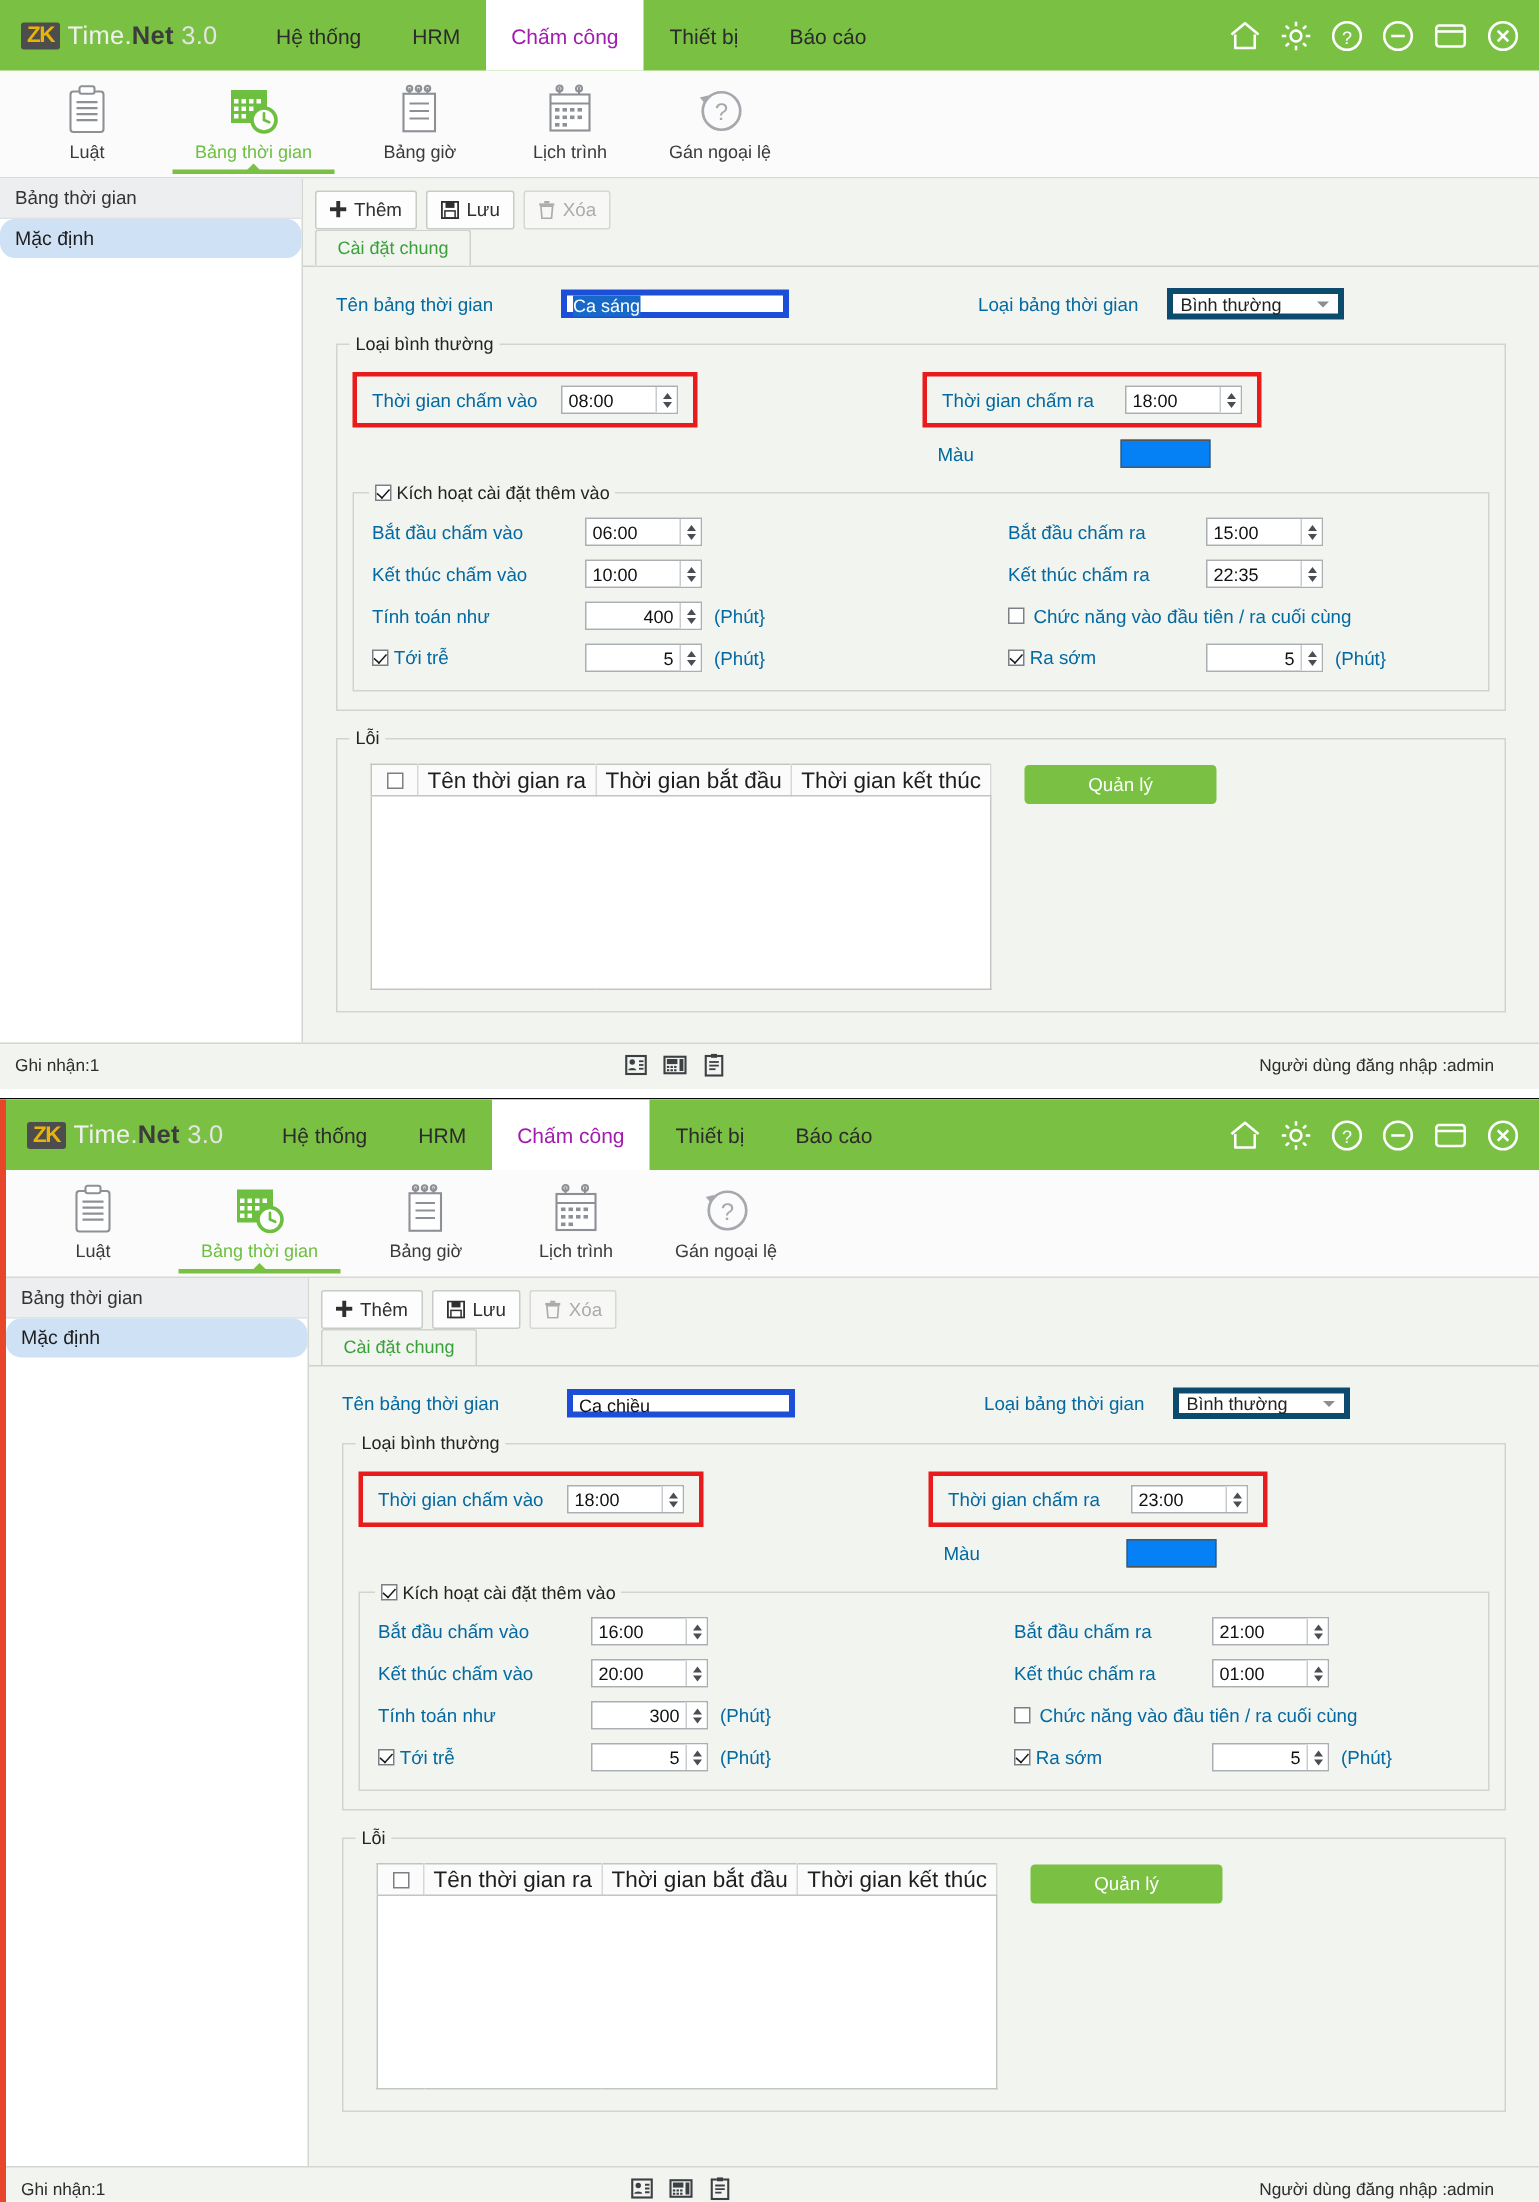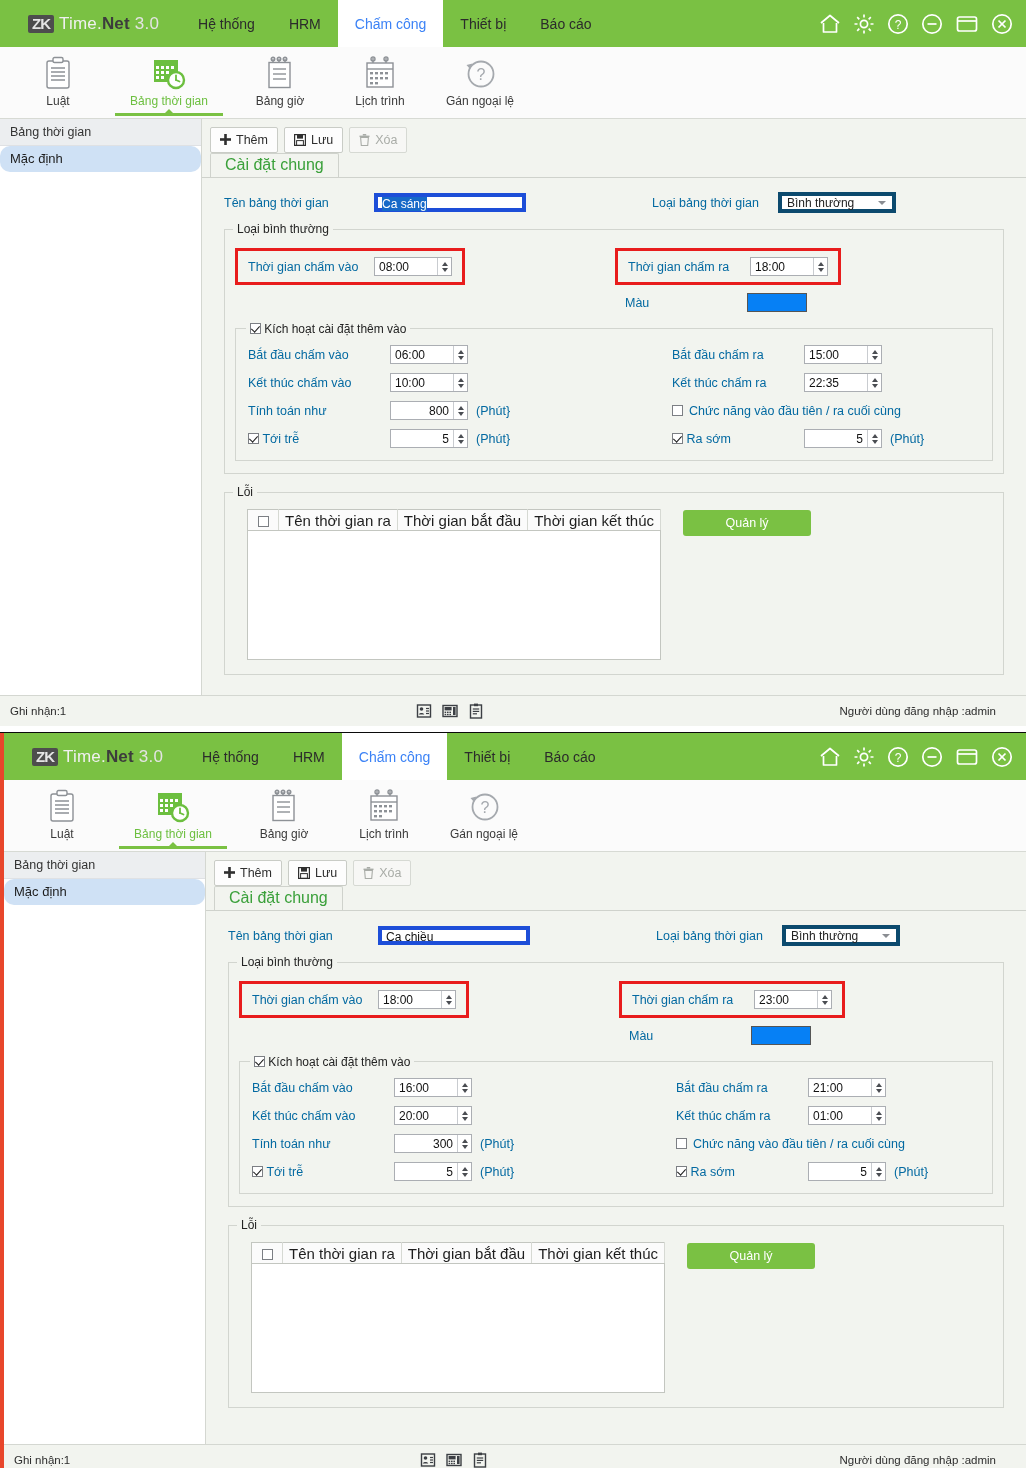--- a/index.html
+++ b/index.html
@@ -4,27 +4,27 @@
 <style>
   html,body{margin:0;padding:0;background:#ffffff;}
   body{width:1026px;height:1468px;font-family:"Liberation Sans",sans-serif;font-size:12px;color:#222;overflow:hidden;}
   .app{position:relative;width:1026px;height:726px;background:#f2f4ef;overflow:hidden;box-sizing:border-box;}
   .app.second{height:742px;border-left:4px solid #e8462b;}
   .gap{height:6px;background:#ffffff;border-bottom:1px solid #0a0a0a;}
 
   
   .titlebar{height:47px;background:#7ac143;display:flex;align-items:center;position:relative;}
   .logo{display:flex;align-items:center;padding-left:14px;gap:5px;}
-  .zk{background:#4d4d4d;color:#e5e5e5;font-weight:bold;font-size:15px;letter-spacing:-1px;padding:1px 4px 2px 4px;border-radius:2px;line-height:1;margin-left:14px;}
+  .zk{background:#4d4d4d;color:#eab308;font-weight:bold;font-size:15px;letter-spacing:-1px;padding:1px 4px 2px 4px;border-radius:2px;line-height:1;}
   .brand{font-size:17px;color:#f0f0f0;letter-spacing:.2px;}
   .brand b{color:#3c3c3c;font-weight:bold;}
   .brand .ver{color:#e4e4e4;}
   .menu{display:flex;align-items:stretch;height:47px;margin-left:22px;}
   .menu .mi{display:flex;align-items:center;padding:0 17px;font-size:14px;color:#2b2b2b;cursor:default;}
-  .menu .mi.active{background:#ffffff;color:#3b82f6;}
+  .menu .mi.active{background:#ffffff;color:#a21caf;}
   .winctrls{position:absolute;right:12px;top:0;height:47px;display:flex;align-items:center;gap:10px;}
   .winctrls svg{display:block;}
 
   
   .ribbon{height:72px;background:#fbfbfb;border-bottom:1px solid #d7dad4;display:flex;align-items:flex-end;padding-left:8px;box-sizing:border-box;}
   .rib{width:100px;height:70px;display:flex;flex-direction:column;align-items:center;justify-content:flex-start;padding-top:6px;box-sizing:border-box;position:relative;cursor:default;}
   .rib .glyph{height:38px;display:flex;align-items:center;justify-content:center;}
   .rib .lbl{font-size:12px;color:#3a3a3a;margin-top:2px;}
   .rib.sel .lbl{color:#6cbf3f;}
   .rib.sel:after{content:"";position:absolute;left:7px;right:7px;bottom:2px;height:3px;background:#7ac143;}
@@ -38,21 +38,21 @@
   .sb-item{height:26px;line-height:26px;padding-left:10px;font-size:13px;color:#1d1d1d;cursor:default;}
   .sb-item.sel{background:#cfe1f5;border-radius:10px;}
 
   .content{flex:1;background:#f2f4ef;position:relative;box-sizing:border-box;}
   .toolbar{height:35px;display:flex;align-items:center;gap:6px;padding:6px 0 0 8px;box-sizing:border-box;}
   .tbtn{height:24px;display:flex;align-items:center;gap:5px;padding:0 9px;background:#fdfdfd;border:1px solid #c9ccc6;border-radius:2px;font-size:12.5px;color:#2f2f2f;cursor:default;}
   .tbtn.disabled{color:#a9aca7;border-color:#d6d9d3;background:#f7f7f5;}
   .tbtn svg{display:block;}
 
   .tabstrip{height:24px;padding-left:8px;box-sizing:border-box;border-bottom:1px solid #cfd2cc;display:flex;align-items:flex-end;}
-  .tab{height:23px;line-height:22px;padding:0 14px;background:#f2f4ef;border:1px solid #cfd2cc;border-bottom:none;font-size:16px;color:#3aa03a;border-radius:2px 2px 0 0;cursor:default;}
+  .tab{height:23px;line-height:22px;padding:0 14px;background:#f2f4ef;border:1px solid #cfd2cc;border-bottom:none;font-size:12px;color:#3aa03a;border-radius:2px 2px 0 0;cursor:default;}
 
   .panel{padding:14px 22px 0 22px;box-sizing:border-box;}
   .row1{display:flex;align-items:center;}
   .lbl{font-size:12.5px;color:#0369a1;}
   .txtin{height:19px;border:4px solid #1d4ed8;background:#fff;font-size:12px;padding:0 4px;box-sizing:border-box;display:flex;align-items:flex-start;color:#111;}
   .txtin.selected{background:#fff;}
   .txtin.selected span{background:#1669c8;color:#fff;}
   .sel-box{height:21px;border:4px solid #0c4a6e;background:#fff;font-size:12px;display:flex;align-items:center;padding:0 5px;box-sizing:border-box;position:relative;}
   .sel-box .arr{position:absolute;right:6px;top:50%;margin-top:-2px;width:0;height:0;border-left:4px solid transparent;border-right:4px solid transparent;border-top:4px solid #8a8d92;}
 
@@ -366,21 +366,21 @@
     <span class="v">10:00</span>
     <span class="arrows">
                           <i class="up"></i>
                           <i class="dn"></i>
                         </span>
   </div>
                 </div>
                 <div style="display:flex;align-items:center;margin-bottom:9px;">
                   <span class="lbl" style="width:142px">Tính toán như</span>
                       <div class="spin right" style="width:78px">
-    <span class="v">800</span>
+    <span class="v">400</span>
     <span class="arrows">
                           <i class="up"></i>
                           <i class="dn"></i>
                         </span>
   </div>
                       <span class="lbl" style="margin-left:8px">(Phút}</span>
                 </div>
                 <div style="display:flex;align-items:center;">
                   <span class="lbl" style="width:142px"><span class="chk on"></span> <span style="vertical-align:middle">Tới trễ</span></span>
                       <div class="spin right" style="width:78px">

